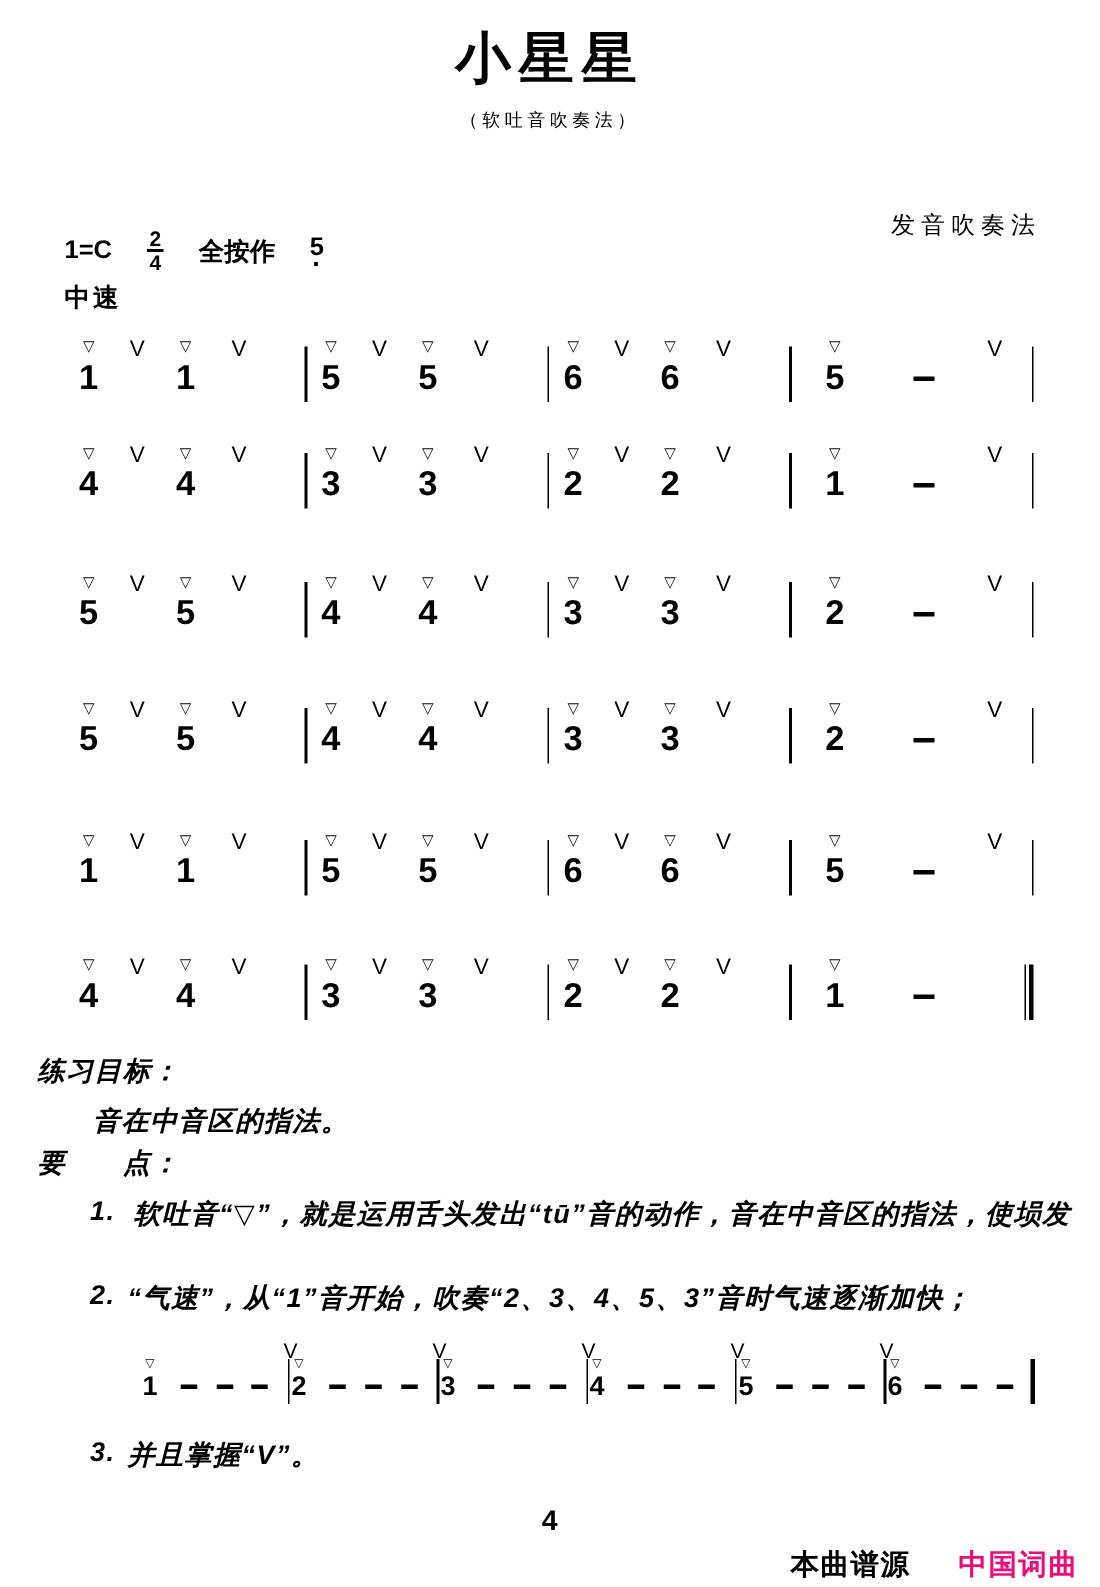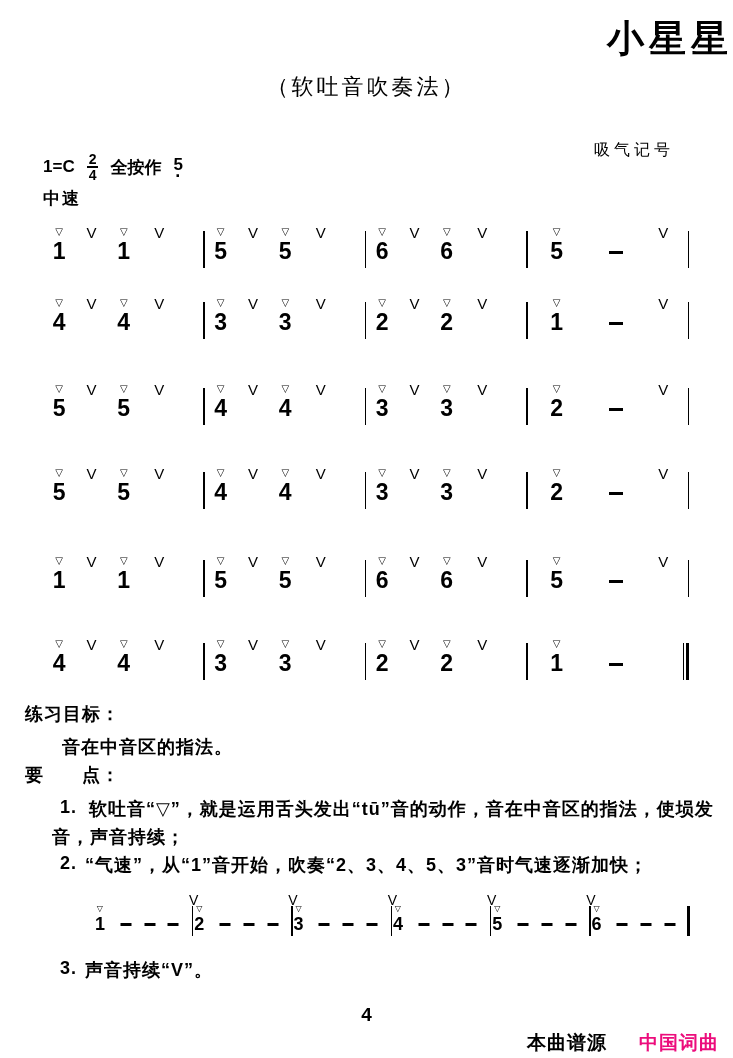--- a/index.html
+++ b/index.html
@@ -1,24 +1,24 @@
 <!DOCTYPE html>
 <html><head>
 <meta charset="utf-8">
 <style>
   html,body{margin:0;padding:0;}
   .page{position:relative;width:733px;height:1058px;background:#ffffff;color:#000;
         font-family:"Liberation Sans","DejaVu Sans",sans-serif;overflow:hidden;}
   .abs{position:absolute;}
-  .title{top:14px;left:0;right:0;text-align:right;font-size:37px;font-weight:bold;letter-spacing:5px;}
-  .subtitle{top:72px;left:0;right:0;text-align:center;font-size:22px;letter-spacing:3px;
+  .title{top:14px;left:0;right:0;text-align:center;font-size:37px;font-weight:bold;letter-spacing:5px;}
+  .subtitle{top:72px;left:0;right:0;text-align:center;font-size:12px;letter-spacing:3px;
             font-family:"Liberation Serif","DejaVu Serif",serif;}
   .credit{top:140px;left:594px;font-size:16px;letter-spacing:4px;
           font-family:"Liberation Serif","DejaVu Serif",serif;}
-  .keyline{top:149px;left:43px;display:flex;align-items:center;gap:12px;font-weight:bold;font-size:17px;height:36px;}
+  .keyline{top:149px;left:43px;display:flex;align-items:center;gap:23px;font-weight:bold;font-size:17px;height:36px;}
   .frac{display:flex;flex-direction:column;align-items:center;font-size:14px;line-height:14px;font-weight:bold;}
   .frac .fnum{border-bottom:2px solid #000;padding:0 2px;}
   .lownote{display:flex;flex-direction:column;align-items:center;line-height:1;font-weight:bold;}
   .lownote .odot{font-size:18px;line-height:6px;}
   .tempo{top:187px;left:43px;font-size:17px;font-weight:bold;letter-spacing:2px;}
 
   
   .score-line{position:absolute;left:43px;width:646px;height:48px;display:flex;}
   .measure{position:relative;flex:1 1 0;height:48px;}
   .note{position:absolute;top:0;display:flex;flex-direction:column;align-items:center;transform:translateX(-50%);}
@@ -35,42 +35,42 @@
   .ex-measure{position:relative;flex:1 1 0;height:46px;}
   .ex-note{position:absolute;top:10px;display:flex;flex-direction:column;align-items:center;transform:translateX(-50%);}
   .ex-soft{font-size:8px;line-height:9px;height:9px;}
   .ex-num{font-size:18px;font-weight:bold;line-height:22px;}
   .ex-dash{position:absolute;top:29px;width:11px;height:2.5px;background:#000;transform:translateX(-50%);}
   .ex-bar{position:absolute;right:0;top:12px;height:30px;width:1.3px;background:#000;}
   .ex-bar.final{width:2.5px;}
   .ex-v{position:absolute;right:-5px;top:-2px;font-size:14px;}
 
   
-  .txt{font-size:18px;font-weight:bold;letter-spacing:1px;white-space:nowrap;}
+  .txt{font-size:18px;font-weight:bold;letter-spacing:1px;white-space:nowrap;font-style:italic;}
   .goal1{top:702px;left:25px;display:flex;}
   .goal1 .lbl{margin-right:8px;}
   .goal2{top:735px;left:62px;}
   .points{top:763px;left:25px;display:flex;}
   .points .gap{width:38px;display:inline-block;}
   .item1a{top:797px;left:60px;display:flex;gap:12px;}
   .item1b{top:825px;left:52px;}
   .item2{top:853px;left:60px;display:flex;gap:8px;}
   .item3{top:958px;left:60px;display:flex;gap:8px;}
 
   .pagenum{top:1004px;left:0;right:0;text-align:center;font-size:19px;font-weight:bold;}
   .source{top:1030px;left:527px;display:flex;gap:18px;font-size:19px;font-weight:bold;letter-spacing:1px;}
 </style>
 </head>
 <body>
 
 <div class="page">
 
   <div class="abs title">小星星</div>
   <div class="abs subtitle">（软吐音吹奏法）</div>
-  <div class="abs credit">吸气记号</div>
+  <div class="abs credit">发音吹奏法</div>
 
   <div class="abs keyline">
     <span>1=C</span>
     <span class="frac">
       <span class="fnum">2</span>
       <span>4</span>
     </span>
     <span>全按作</span>
     <span class="lownote">
       <span>5</span>
@@ -391,21 +391,20 @@
   <div class="abs txt points">
     <span>要</span>
     <span class="gap"></span>
     <span>点：</span>
   </div>
 
   <div class="abs txt item1a">
     <span>1.</span>
     <span>软吐音“▽”，就是运用舌头发出“tū”音的动作，音在中音区的指法，使埙发</span>
   </div>
-  <div class="abs txt item1b">音，声音持续；</div>
 
   <div class="abs txt item2">
     <span>2.</span>
     <span>“气速”，从“1”音开始，吹奏“2、3、4、5、3”音时气速逐渐加快；</span>
   </div>
 
   <div class="abs exercise" id="exercise">
       <div class="ex-measure">
         <div class="ex-note" style="left: 6%;">
           <div class="ex-soft">▽</div>
@@ -468,21 +467,21 @@
         </div>
         <div class="ex-dash" style="left: 32%;"></div>
         <div class="ex-dash" style="left: 56%;"></div>
         <div class="ex-dash" style="left: 80%;"></div>
         <div class="ex-bar final"></div>
       </div>
     </div>
 
   <div class="abs txt item3">
     <span>3.</span>
-    <span>声音持续“V”。</span>
+    <span>并且掌握“V”。</span>
   </div>
 
   <div class="abs pagenum">4</div>
 
   <div class="abs source">
     <span>本曲谱源自</span>
     <span id="source-site" style="color: rgb(236, 12, 124);">中国词曲网</span>
   </div>
 
 </div>

